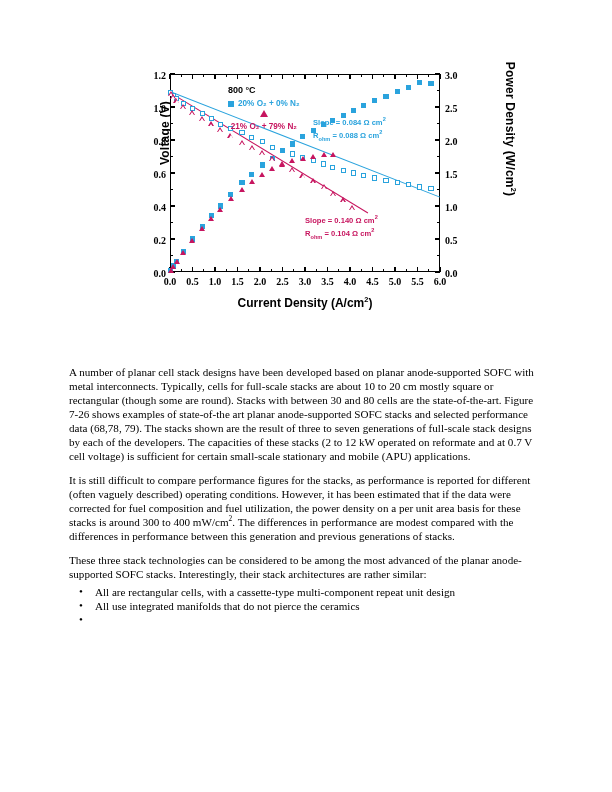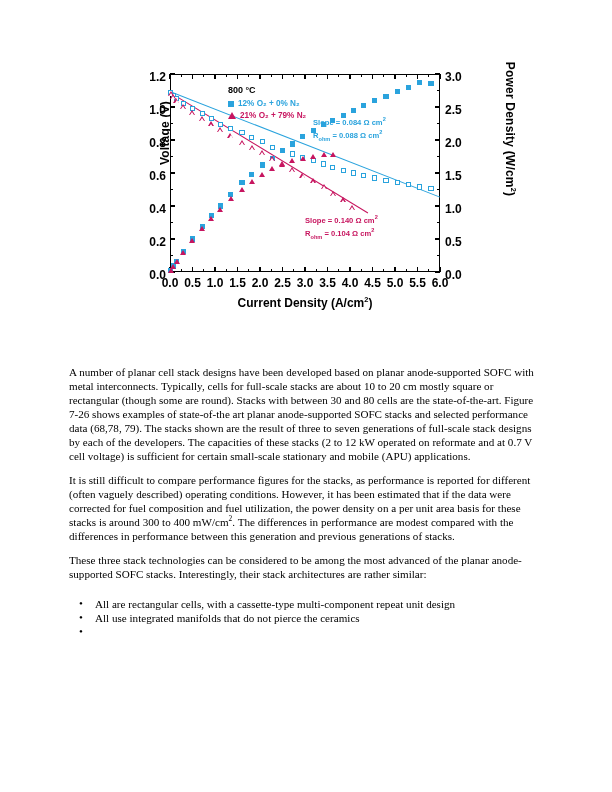--- a/index.html
+++ b/index.html
@@ -28,33 +28,33 @@
         text-align:center;font-family:"Liberation Sans",sans-serif;
         font-weight:bold;font-size:12px;letter-spacing:.2px;}
   .xlabel{position:absolute;left:0px;top:232px;width:344px;text-align:center;
         font-family:"Liberation Sans",sans-serif;font-weight:bold;font-size:12px;}
 
   
   .tick{position:absolute;background:#000;}
   .tick.v{width:1.4px;}
   .tick.h{height:1.4px;}
 
-  .ticklab{position:absolute;font-family:Liberation Sans, sans-serif;
-        font-weight:bold;font-size:12px;color:#000;white-space:nowrap;}
+  .ticklab{position:absolute;font-family:Liberation Serif, serif;
+        font-weight:bold;font-size:10px;color:#000;white-space:nowrap;}
   .ticklab.y-l{text-align:right;width:28px;}
   .ticklab.y-r{text-align:left;width:28px;}
   .ticklab.x{text-align:center;width:30px;}
 
   
   .legend{position:absolute;left:95px;top:20px;font-family:"Liberation Sans",sans-serif;
         font-weight:bold;font-size:8.2px;line-height:1.45;}
   .legend .temp{color:#000;margin-bottom:1px;font-size:9px;}
   .legend .row{display:flex;align-items:center;gap:4px;white-space:nowrap;}
   .legend .row.blue{color:#2aa3dd;}
-  .legend .row.mag{color:#c7155f;}
+  .legend .row.mag{color:#c7155f;flex-direction:column;}
   .sq{width:6px;height:6px;background:#2aa3dd;display:inline-block;}
   .tri{width:0;height:0;border-left:4px solid transparent;border-right:4px solid transparent;
        border-bottom:7px solid #c7155f;display:inline-block;}
 
   
   .annot{position:absolute;font-family:"Liberation Sans",sans-serif;
         font-weight:bold;font-size:7.6px;line-height:1.75;white-space:nowrap;}
   .annot.blue{color:#2aa3dd;left:180px;top:52px;}
   .annot.mag{color:#c7155f;left:172px;top:150px;}
   .annot sub{font-size:5.6px;}
@@ -76,21 +76,21 @@
   .caption{position:absolute;left:72px;top:339px;width:470px;
         font-family:"Liberation Serif",serif;font-weight:bold;font-size:10.3px;
         text-align:center;line-height:1.3;}
 
   
   .body{position:absolute;left:69px;top:366px;width:474px;}
   .h4{display:flex;font-family:"Liberation Sans",sans-serif;font-weight:bold;
       font-size:11px;margin:0 0 1px 0;}
   .h4 .num{width:86px;}
   p.t{font-size:11.1px;line-height:1.255;margin:0 0 10.5px 0;text-align:left;}
-  p.t.tight{margin-bottom:16px;}
+  p.t.tight{margin-bottom:4px;}
   ul.bl{margin:0;padding:0;list-style:none;}
   ul.bl li{position:relative;padding-left:26px;font-size:11.1px;line-height:1.255;margin:0;}
   ul.bl li .bullet{position:absolute;left:10px;top:-0.5px;}
   sup{font-size:7.4px;vertical-align:super;line-height:0;}
 
   
   .footer{position:absolute;left:0;top:742px;width:612px;text-align:center;
        font-size:10.6px;font-family:"Liberation Serif",serif;}
 </style>
 </head>
@@ -375,21 +375,21 @@
           <div class="mk tr-f" style="left: 166.55px; top: 91.68px;"></div>
           <div class="mk tr-f" style="left: 176.9px; top: 89.7px;"></div>
           <div class="mk tr-f" style="left: 187.7px; top: 88.38px;"></div>
           <div class="mk tr-f" style="left: 196.7px; top: 88.38px;"></div>
         </div>
 
       <div class="legend">
         <div class="temp">800 °C</div>
         <div class="row blue">
           <span class="sq"></span>
-          <span>12% O₂ + 0% N₂</span>
+          <span>20% O₂ + 0% N₂</span>
         </div>
         <div class="row mag">
           <span class="tri"></span>
           <span>21% O₂ + 79% N₂</span>
         </div>
       </div>
 
       <div class="annot blue">
         <div><span>Slope = 0.084 Ω cm</span><sup>2</sup></div>
         <div><span>R</span><sub>ohm</sub><span> = 0.088 Ω cm</span><sup>2</sup></div>

